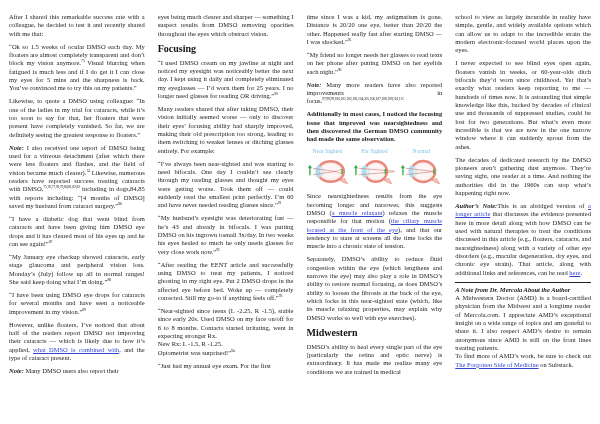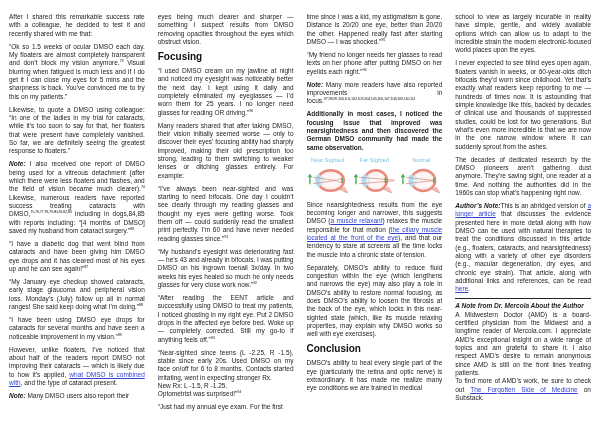--- a/index.html
+++ b/index.html
@@ -1,21 +1,21 @@
 <!DOCTYPE html>
 <html style="--page_bg: #ffffff; --body_text: #1c1c1c; --heading_text: #111111; --link_color: #3243cf; --figure_label: #7cc4e4; --eye_ring: #e9897d; --eye_fill: #fdece8; --cornea_blue: #b5ddf0; --arrow_green: #3fae49; --ray_red: #c96a5e;"><head>
 <meta charset="utf-8">
 <style>
   html,body{margin:0;padding:0;background:#ffffff;}
   body{width:600px;height:424px;overflow:hidden;font-family:"Liberation Sans","DejaVu Sans",sans-serif;}
   .page{box-sizing:border-box;width:600px;height:424px;padding:13px 9px 6px 9px;
         display:grid;grid-template-columns:repeat(4,1fr);column-gap:13px;overflow:hidden;
         background:var(--page_bg,#fff);}
   .col{font-size:6.5px;line-height:8.35px;color:var(--body_text,#1c1c1c);
-       text-align:justify;overflow:hidden;}
+       text-align:justify;overflow:hidden;font-family:Liberation Serif, serif;}
   .col p{margin:0 0 4.6px 0;}
   .col h2{font-size:10px;line-height:12px;margin:3px 0 4px 0;color:var(--heading_text,#111);
           text-align:left;font-weight:bold;}
   .b{font-weight:bold;}
   .i{font-style:italic;}
   sup.cite{font-size:3.8px;line-height:0;vertical-align:super;letter-spacing:-0.2px;}
   a.lnk{color:var(--link_color,#3243cf);text-decoration:underline;cursor:pointer;}
   hr.sep{border:none;border-top:1px solid #222;margin:4px 0 3px 0;}
   figure.eye-figure{display:flex;gap:5px;margin:3px 0 5px 0;padding:0;}
   .eye-panel{flex:1;text-align:center;}
@@ -98,21 +98,21 @@
         <ellipse cx="12.8" cy="15" rx="3.6" ry="6.9" fill="#b5ddf0"></ellipse>
         <ellipse cx="16.6" cy="15" rx="2.3" ry="5.1" fill="#dceff8"></ellipse>
         <line x1="6.5" y1="11.5" x2="37.2" y2="15" stroke="#c96a5e" stroke-width="0.6"></line>
         <line x1="6.5" y1="18.5" x2="37.2" y2="15" stroke="#c96a5e" stroke-width="0.6"></line>
         <rect x="36.4" y="12" width="1.6" height="6" rx="0.5" fill="#3fae49"></rect>
       </svg>
     </div>
   </figure>
       <p><span>Since nearsightedness results from the eye becoming longer and narrower, this suggests DMSO (</span><a class="lnk" href="#">a muscle relaxant</a><span>) relaxes the muscle responsible for that motion (</span><a class="lnk" href="#">the ciliary muscle located at the front of the eye</a><span>), and that our tendency to stare at screens all the time locks the muscle into a chronic state of tension.</span></p>
       <p><span>Separately, DMSO’s ability to reduce fluid congestion within the eye (which lengthens and narrows the eye) may also play a role in DMSO’s ability to restore normal focusing, as does DMSO’s ability to loosen the fibrosis at the back of the eye, which locks in this near-sighted state (which, like its muscle relaxing properties, may explain why DMSO works so well with eye exercises).</span></p>
-      <h2>Conclusion</h2>
+      <h2>Midwestern</h2>
       <p><span>DMSO’s ability to heal every single part of the eye (particularly the retina and optic nerve) is extraordinary. It has made me realize many eye conditions we are trained in medical</span></p>
     </div>
   <div class="col">
       <p><span>school to view as largely incurable in reality have simple, gentle, and widely available options which can allow us to adapt to the incredible strain the modern electronic-focused world places upon the eyes.</span></p>
       <p><span>I never expected to see blind eyes open again, floaters vanish in weeks, or 60-year-olds ditch bifocals they’d worn since childhood. Yet that’s exactly what readers keep reporting to me — hundreds of times now. It is astounding that simple knowledge like this, backed by decades of clinical use and thousands of suppressed studies, could be lost for two generations. But what’s even more incredible is that we are now in the one narrow window where it can suddenly sprout from the ashes.</span></p>
       <p><span>The decades of dedicated research by the DMSO pioneers aren’t gathering dust anymore. They’re saving sight, one reader at a time. And nothing the authorities did in the 1960s can stop what’s happening right now.</span></p>
       <p><span class="b i">Author’s Note:</span><span>This is an abridged version of </span><a class="lnk" href="#">a longer article</a><span> that discusses the evidence presented here in more detail along with how DMSO can be used with natural therapies to treat the conditions discussed in this article (e.g., floaters, cataracts, and nearsightedness) along with a variety of other eye disorders (e.g., macular degeneration, dry eyes, and chronic eye strain). That article, along with additional links and references, can be read </span><a class="lnk" href="#">here</a><span>.</span></p>
       <hr class="sep">
       <p><span class="b i">A Note from Dr. Mercola About the Author</span><br><span>A Midwestern Doctor (AMD) is a board-certified physician from the Midwest and a longtime reader of Mercola.com. I appreciate AMD’s exceptional insight on a wide range of topics and am grateful to share it. I also respect AMD’s desire to remain anonymous since AMD is still on the front lines treating patients.</span><br><span>To find more of AMD’s work, be sure to check out </span><a class="lnk" href="#">The Forgotten Side of Medicine</a><span> on Substack.</span></p>
     </div>

